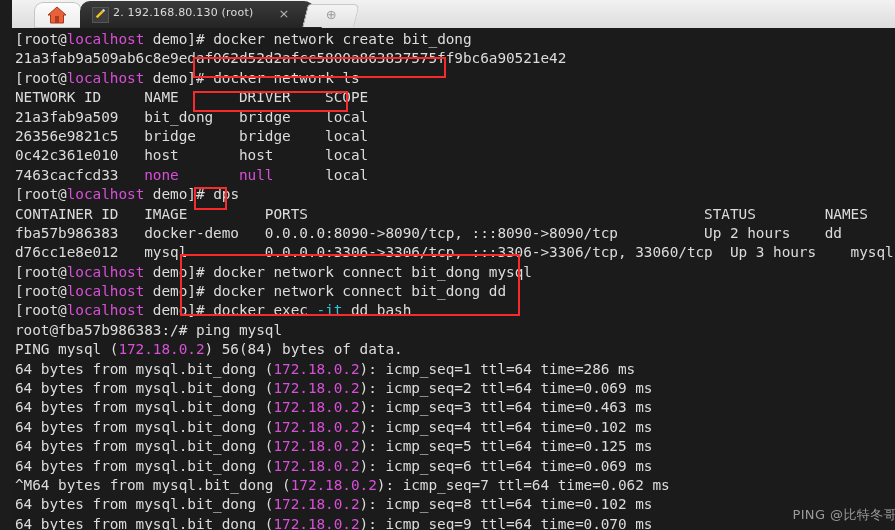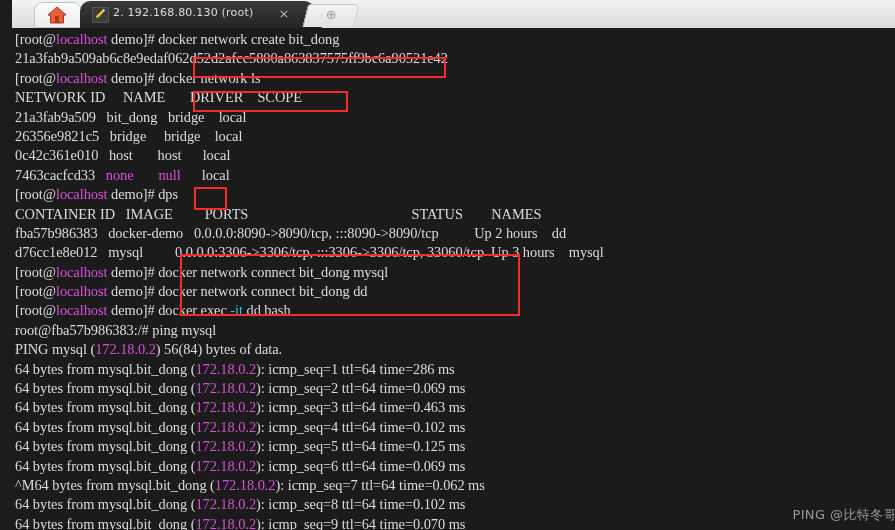--- a/index.html
+++ b/index.html
@@ -133,21 +133,21 @@
     position: absolute;
     left: 3px;
     top: 2px;
     font-family: "DejaVu Sans Mono", "Liberation Mono", monospace;
     font-size: 14.4px;
     line-height: 19.4px;
     color: #d8d8d8;
     white-space: pre;
     letter-spacing: -0.05px;
   }
-  .ln { height: 19.4px; white-space: pre; font-family: Liberation Serif, serif; }
+  .ln { height: 19.4px; white-space: pre; }
   .c-white   { color: #dcdcdc; }
   .c-magenta { color: #d94fd9; }
   .c-cyan    { color: #2fc5d8; }
 
   
   .redbox {
     position: absolute;
     border: 2.5px solid #f72b2b;
     box-sizing: border-box;
     pointer-events: none;

